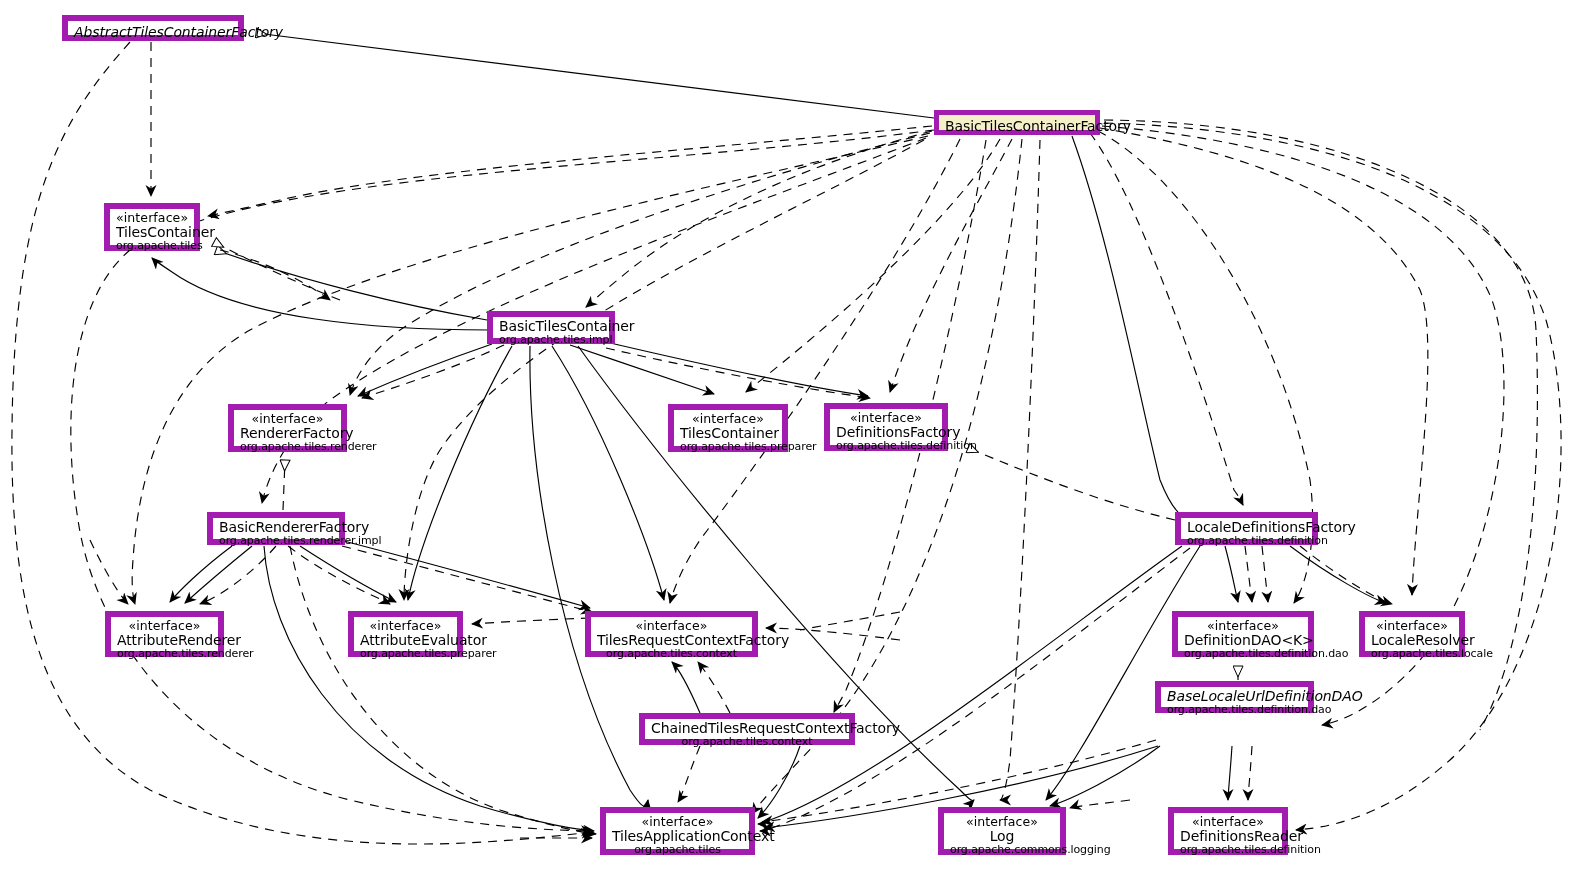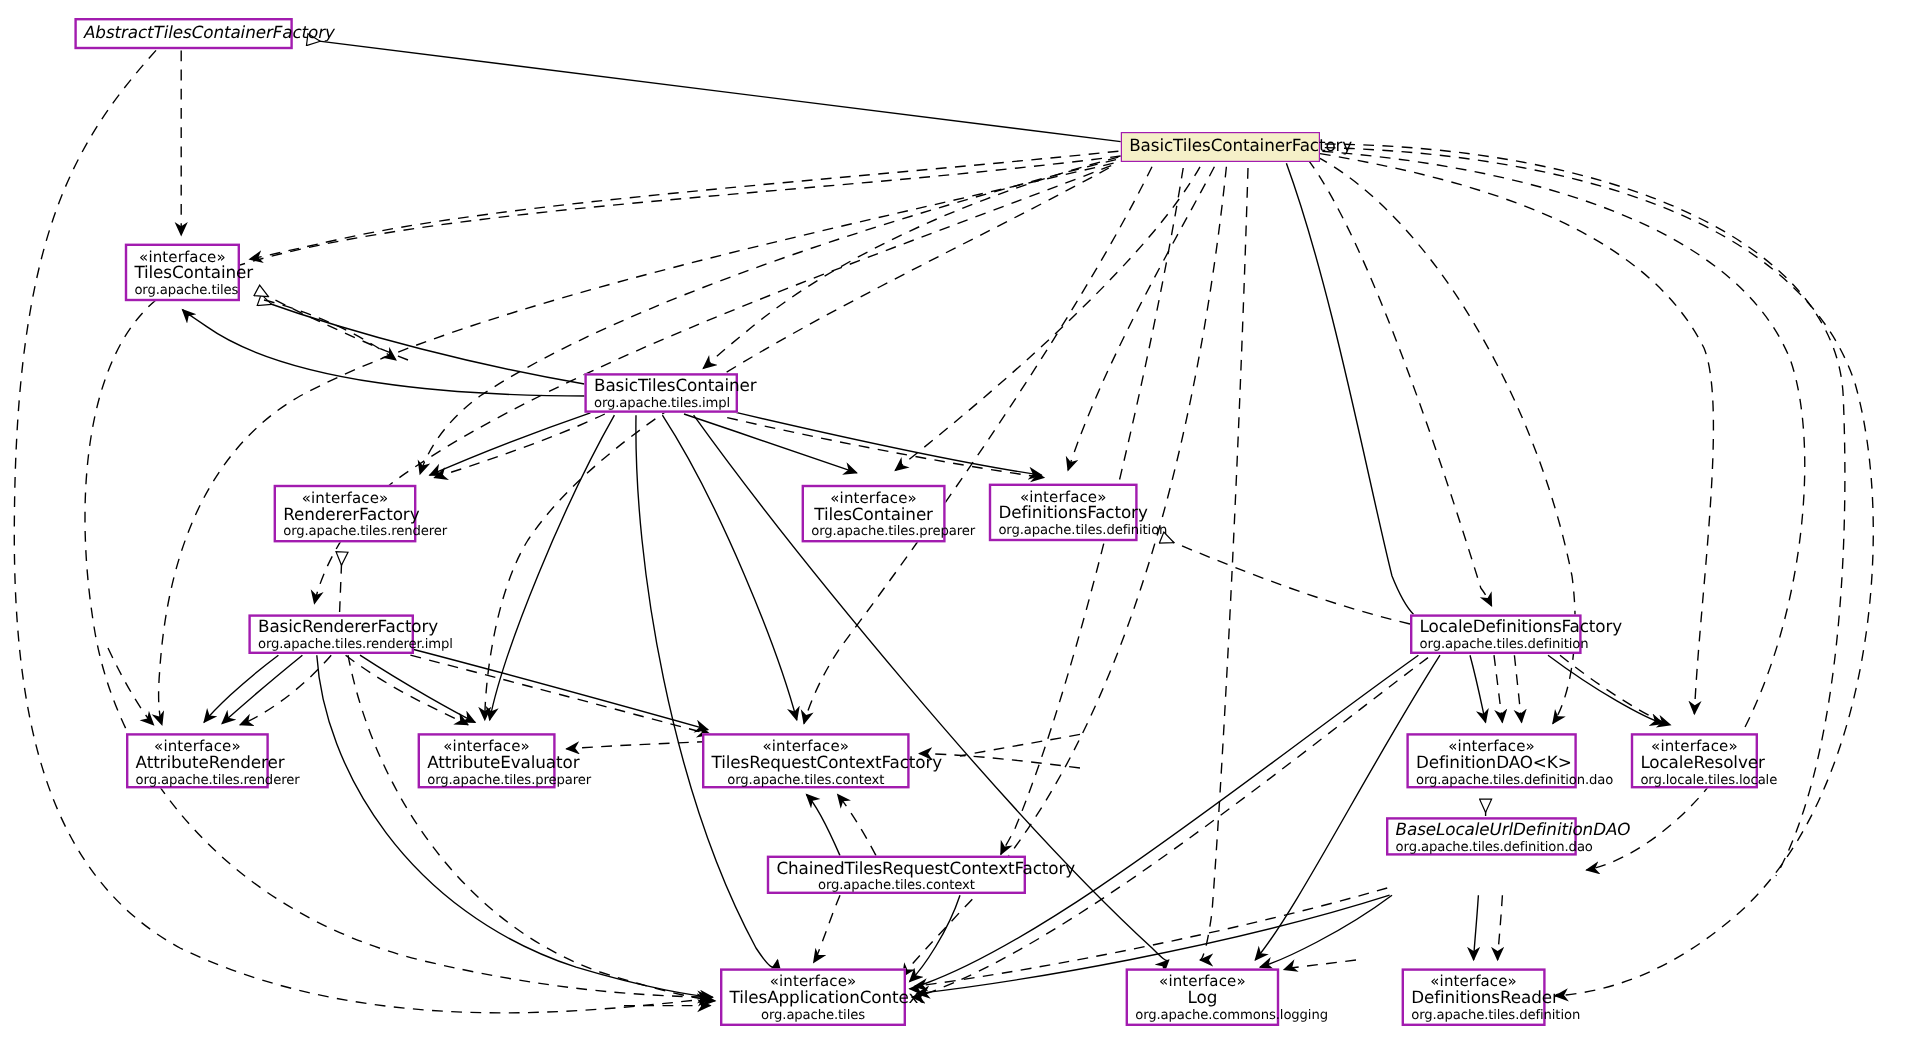--- a/index.html
+++ b/index.html
@@ -19,30 +19,30 @@
     position: absolute;
     left: 0;
     top: 0;
     width: 1591px;
     height: 880px;
     pointer-events: none;
   }
   .node {
     position: absolute;
     box-sizing: border-box;
-    border: 2px solid #a21caf;
+    border: 6px solid #a21caf;
     background: #ffffff;
     text-align: center;
     padding: 2px 6px 3px 6px;
     line-height: 1.08;
     white-space: nowrap;
   }
   .node.highlight {
     background: #f5f0c8;
-    border: 1px solid #a21caf;
+    border: 5px solid #a21caf;
   }
   .stereo {
     display: block;
     font-size: 12.5px;
     color: #000;
     letter-spacing: 0.1px;
     text-align: center;
   }
   .cname {
     display: block;
@@ -267,21 +267,21 @@
 
   <div class="node" style="left:1172px; top:611px; width:142px; height:46px;">
     <span class="stereo">«interface»</span>
     <span class="cname">DefinitionDAO&lt;K&gt;</span>
     <span class="pkg">org.apache.tiles.definition.dao</span>
   </div>
 
   <div class="node" style="left:1359px; top:611px; width:106px; height:46px;">
     <span class="stereo">«interface»</span>
     <span class="cname">LocaleResolver</span>
-    <span class="pkg">org.locale.tiles.locale</span>
+    <span class="pkg">org.apache.tiles.locale</span>
   </div>
 
   <div class="node" style="left:639px; top:713px; width:216px; height:32px;">
     <span class="cname">ChainedTilesRequestContextFactory</span>
     <span class="pkg">org.apache.tiles.context</span>
   </div>
 
   <div class="node" style="left:1155px; top:681px; width:159px; height:32px;">
     <span class="cname italic">BaseLocaleUrlDefinitionDAO</span>
     <span class="pkg">org.apache.tiles.definition.dao</span>

